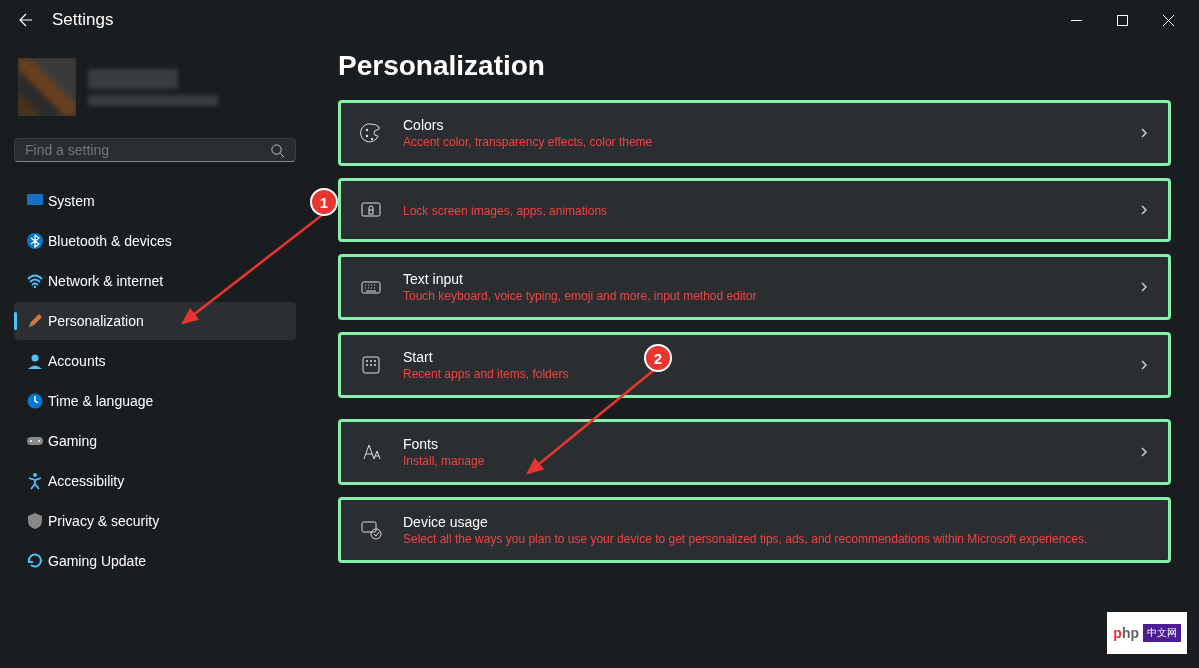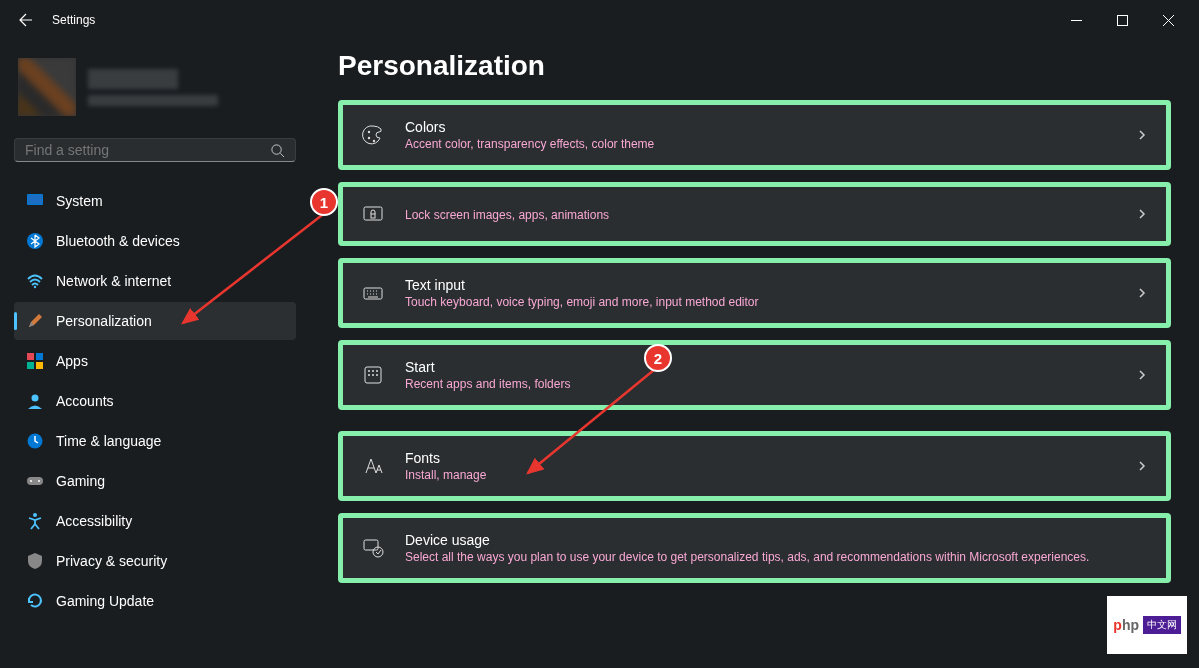--- a/index.html
+++ b/index.html
@@ -1,51 +1,51 @@
 <!DOCTYPE html>
 <html><head>
 <meta charset="utf-8">
 <style>
 * { margin: 0; padding: 0; box-sizing: border-box; font-family: 'Segoe UI', sans-serif; }
 body { background: #1a1d20; color: #fff; width: 1199px; height: 668px; overflow: hidden; position: relative; }
 .titlebar { display: flex; align-items: center; height: 40px; padding: 0 8px; }
 .back-btn { width: 36px; height: 36px; display: flex; align-items: center; justify-content: center; cursor: pointer; }
-.title { font-size: 12px; margin-left: 8px; }
+.title { font-size: 17px; margin-left: 8px; }
 .win-controls { margin-left: auto; display: flex; }
 .win-btn { width: 46px; height: 32px; display: flex; align-items: center; justify-content: center; cursor: pointer; }
 .content { display: flex; height: calc(100% - 40px); }
 .sidebar { width: 310px; padding: 8px 14px; display: flex; flex-direction: column; }
 .profile { display: flex; align-items: center; gap: 12px; padding: 10px 4px; margin-bottom: 12px; }
 .avatar { width: 58px; height: 58px; background: #333; position: relative; overflow: hidden; }
 .avatar::before { content:''; position:absolute; inset:0; background: linear-gradient(45deg,#4a3418 0 20%,#2a2a2a 20% 40%,#6a4020 40% 60%,#3a3a3a 60% 100%); filter: blur(3px);}
 .profile-info { display: flex; flex-direction: column; gap: 6px; }
 .blur-line { background: #3a3d40; height: 14px; filter: blur(2px); }
 .blur-line.w1 { width: 90px; height: 20px; }
 .blur-line.w2 { width: 130px; height: 11px; }
 .search-box { display: flex; align-items: center; background: #2a2d30; border: 1px solid #3a3d40; border-bottom: 1px solid #888; border-radius: 4px; height: 24px; padding: 0 10px; margin-bottom: 20px; }
 .search-box input { background: transparent; border: none; outline: none; color: #ccc; flex: 1; font-size: 14px; }
 .nav { display: flex; flex-direction: column; gap: 2px; }
-.nav-item { display: flex; align-items: center; gap: 12px; padding: 8px 12px; border-radius: 4px; cursor: pointer; font-size: 14px; position: relative; height: 38px; }
+.nav-item { display: flex; align-items: center; gap: 4px; padding: 8px 12px; border-radius: 4px; cursor: pointer; font-size: 14px; position: relative; height: 38px; }
 .nav-item.active { background: #2c2f32; }
 .nav-item.active::before { content:''; position:absolute; left:0; top:10px; bottom:10px; width:3px; background:#4cc2ff; border-radius:2px; }
 .nav-icon { width: 18px; height: 18px; display: flex; align-items: center; justify-content: center; }
 .main { flex: 1; padding: 10px 28px 10px 28px; overflow-y: auto; }
 .page-title { font-size: 28px; font-weight: 600; margin-bottom: 18px; }
 .cards { display: flex; flex-direction: column; gap: 3px; }
-.card { background: #2b2e31; border: 5px solid #86efac; border-radius: 4px; padding: 14px 18px; display: flex; align-items: center; gap: 20px; cursor: pointer; min-height: 64px; }
+.card { background: #2b2e31; border: 3px solid #86efac; border-radius: 4px; padding: 14px 18px; display: flex; align-items: center; gap: 20px; cursor: pointer; min-height: 64px; }
 .card.spacer { background: transparent; border: none; height: 6px; min-height: 0; padding: 0; cursor: default; }
 .card-icon { width: 24px; height: 24px; display: flex; align-items: center; justify-content: center; flex-shrink: 0; }
 .card-body { flex: 1; }
 .card-title { font-size: 14px; }
-.card-sub { font-size: 12px; color: #f9a8d4; margin-top: 2px; }
+.card-sub { font-size: 12px; color: #ef4444; margin-top: 2px; }
 .chevron { color: #bbb; }
 svg { display: block; }
 .annotation { position: absolute; pointer-events: none; }
 .badge { width: 28px; height: 28px; background: #e8362f; border: 2px solid #fff; border-radius: 50%; display: flex; align-items: center; justify-content: center; color: #fff; font-weight: 700; font-size: 15px; }
-.watermark { position: absolute; right: 12px; bottom: 14px; display: flex; align-items: center; gap: 4px; background: #fff; padding: 20px 6px; }
+.watermark { position: absolute; right: 12px; bottom: 14px; display: flex; align-items: center; gap: 4px; background: #fff; padding: 12px 6px; }
 .watermark .php { color: #666; font-weight: 700; font-size: 14px; }
 .watermark .php b { color: #e8362f; }
 .watermark .cn { background: #4c1d95; color: #fff; font-size: 10px; padding: 2px 4px; }
 </style>
 </head>
 <body>
 
 <div class="titlebar">
   <div class="back-btn">
     <svg width="16" height="16" viewBox="0 0 16 16">
@@ -117,31 +117,20 @@
         <span>Network &amp; internet</span>
       </div>
       <div class="nav-item active">
         <span class="nav-icon">
             <svg width="18" height="18" viewBox="0 0 18 18">
               <path d="M3 15 L5 10 L13 2 L16 5 L8 13 Z" fill="#d47a3a"></path>
               <path d="M3 15 L5 10 L8 13 Z" fill="#888"></path>
             </svg>
           </span>
         <span>Personalization</span>
-      </div>
-      <div class="nav-item">
-        <span class="nav-icon">
-            <svg width="18" height="18" viewBox="0 0 18 18">
-              <rect x="1" y="1" width="7" height="7" fill="#e74856"></rect>
-              <rect x="10" y="1" width="7" height="7" fill="#0078d4"></rect>
-              <rect x="1" y="10" width="7" height="7" fill="#00b294"></rect>
-              <rect x="10" y="10" width="7" height="7" fill="#ffb900"></rect>
-            </svg>
-          </span>
-        <span>Apps</span>
       </div>
       <div class="nav-item">
         <span class="nav-icon">
             <svg width="18" height="18" viewBox="0 0 18 18">
               <circle cx="9" cy="6" r="3.5" fill="#4cc2ff"></circle>
               <path d="M2 17 Q9 10 16 17 Z" fill="#4cc2ff"></path>
             </svg>
           </span>
         <span>Accounts</span>
       </div>

